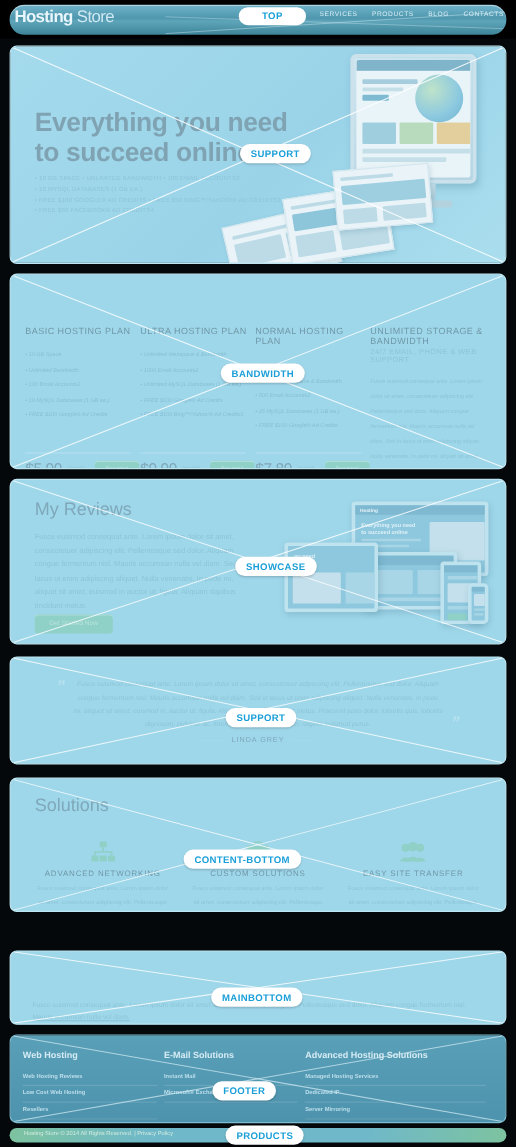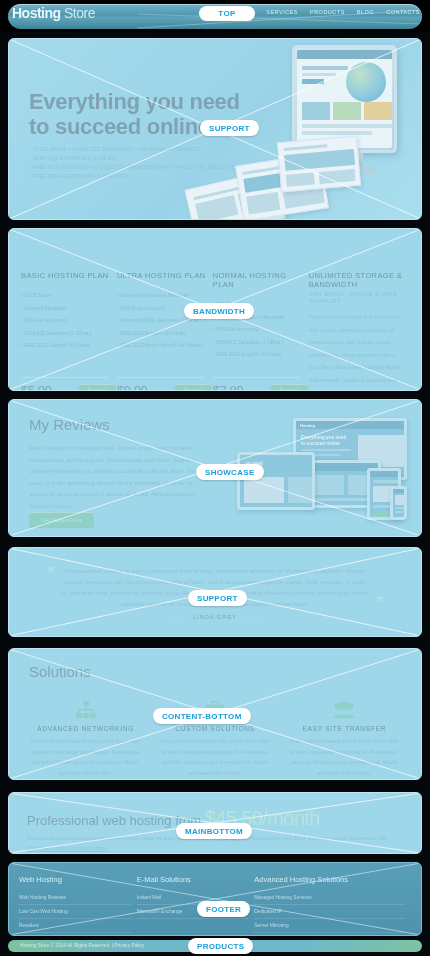--- a/index.html
+++ b/index.html
@@ -169,40 +169,40 @@
     position:absolute; left:52px; right:52px; top:18px;
     font-size:5.6px; line-height:11px; color:#8cc4d8; font-style:italic; text-align:center;
   }
   .q-author {
     position:absolute; left:0; right:0; top:66px; text-align:center;
     font-size:6px; color:#7fa8ba; letter-spacing:.8px;
   }
   .q-author:before, .q-author:after { content:"———"; color:#aadcec; margin:0 5px; }
 
   
-  #solutions { top:648px; height:132px; }
+  #solutions { top:648px; height:112px; }
   .s-h2 { position:absolute; left:20px; top:14px; font-size:15px; color:#7fa8ba; }
   .s-cols { position:absolute; left:12px; right:12px; top:50px; display:flex; }
   .scol { flex:1; text-align:center; padding:0 8px; }
   .sicon { height:22px; display:flex; align-items:center; justify-content:center; }
   .stitle { font-size:6.6px; letter-spacing:.7px; color:#6f98a8; text-transform:uppercase; margin-top:4px; }
   .stext { font-size:4.8px; line-height:10.5px; color:#8cc4d8; margin-top:5px; }
 
   
   #mainbottom { top:792px; height:62px; }
   .mb-h { position:absolute; left:18px; top:14px; font-size:13px; color:#7fa8ba; white-space:nowrap; }
   .mb-h em { font-style:normal; font-size:20px; color:#b8e4d9; letter-spacing:-.6px; }
   .mb-p { position:absolute; left:18px; right:18px; top:40px; font-size:5.6px; line-height:10px; color:#8cc4d8; }
   .mb-p u { text-decoration:underline; }
 
   
   #footer {
     top:862px; height:74px;
     background:linear-gradient(180deg,#5a9fb8 0%,#4d93ad 100%);
-    border:1px solid #7cbcd0; border-radius:6px;
+    border:1px solid #7cbcd0; border-radius:6px;font-weight:bold;
   }
   .fcols { position:absolute; inset:0; display:flex; padding:12px 10px 0 10px; }
   .fcol { flex:1; padding-right:6px; }
   .fcol.w3 { flex:1.35; }
   .fh { font-size:7.5px; color:#d6ecf4; margin-bottom:7px; white-space:nowrap; }
   .fl {
     font-size:4.8px; color:#bcdeeb; line-height:8px;
     padding:2.5px 0; border-bottom:1px solid rgba(255,255,255,.13);
     white-space:nowrap;
   }
@@ -479,23 +479,20 @@
     <div class="xlines">
       <svg viewBox="0 0 414 136" preserveAspectRatio="none">
         <line x1="0" y1="0" x2="414" y2="136" stroke="#fff" stroke-width="0.9" opacity=".8"></line>
         <line x1="414" y1="0" x2="0" y2="136" stroke="#fff" stroke-width="0.9" opacity=".8"></line>
       </svg>
     </div>
   </div>
   <div class="badge" style="left:153px;top:708px">CONTENT-BOTTOM</div>
 
   <div class="panel" id="mainbottom">
-    <div class="mb-h">
-      <span>Professional web hosting from </span><em>$45.50/month</em>
-    </div>
     <div class="mb-p">
       <span>Fusce euismod consequat ante. Lorem ipsum dolor sit amet, consectetuer adipiscing elit. Pellentesque sed dolor. Aliquam congue fermentum nisl. </span><u>Mauris accumsan nulla vel diam.</u>
     </div>
     <div class="xlines">
       <svg viewBox="0 0 414 62" preserveAspectRatio="none">
         <line x1="0" y1="0" x2="414" y2="62" stroke="#fff" stroke-width="0.9" opacity=".8"></line>
         <line x1="414" y1="0" x2="0" y2="62" stroke="#fff" stroke-width="0.9" opacity=".8"></line>
       </svg>
     </div>
   </div>
@@ -523,20 +520,20 @@
         <div class="fl">Server Colocation</div>
       </div>
     </div>
     <div class="xlines">
       <svg viewBox="0 0 414 74" preserveAspectRatio="none">
         <line x1="0" y1="0" x2="414" y2="74" stroke="#cfe9f2" stroke-width="0.9" opacity=".75"></line>
         <line x1="414" y1="0" x2="0" y2="74" stroke="#cfe9f2" stroke-width="0.9" opacity=".75"></line>
       </svg>
     </div>
   </div>
-  <div class="badge" style="left:197px;top:901px">FOOTER</div>
+  <div class="badge" style="left:177px;top:901px">FOOTER</div>
 
   <div id="copyright">
     <div class="cpt">Hosting Store © 2014 All Rights Reserved.  |  Privacy Policy</div>
   </div>
   <div class="badge" style="left:188px;top:938px">PRODUCTS</div>
 
 </div>
 
 </body></html>

